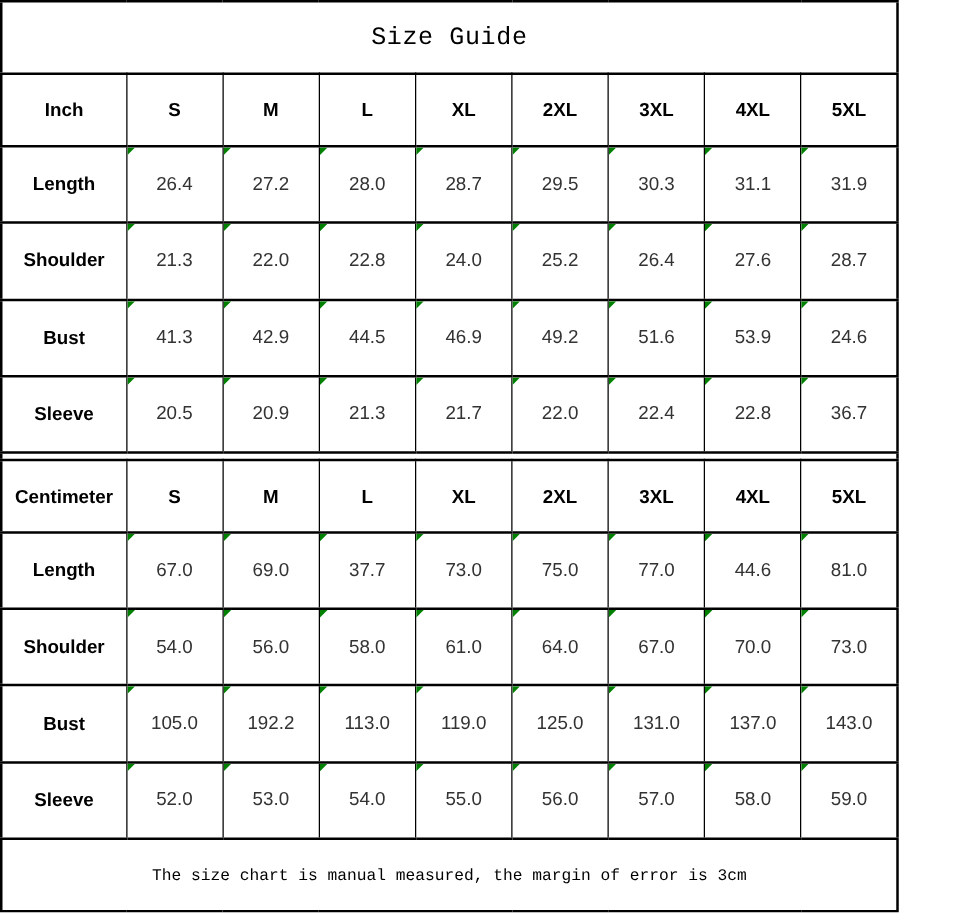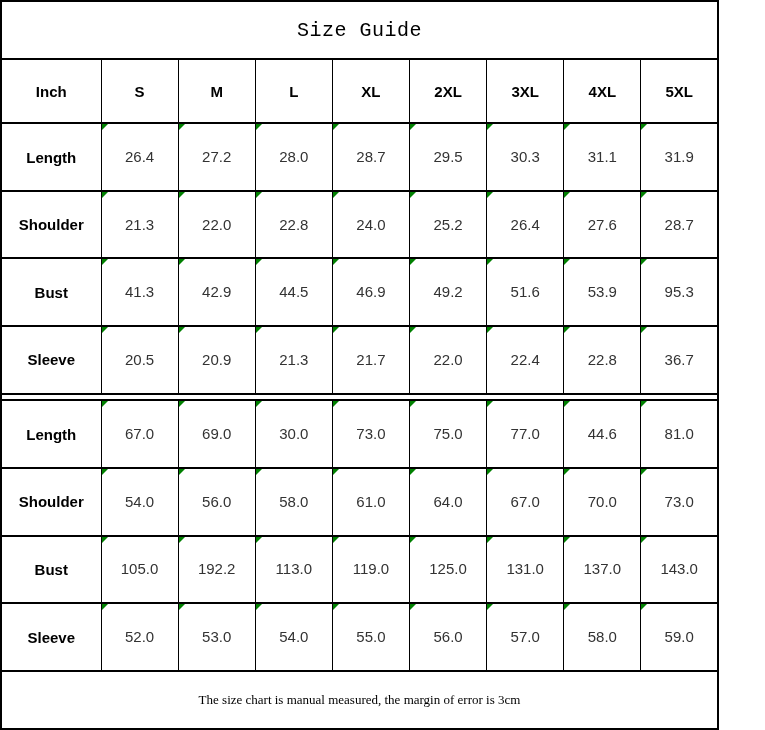--- a/index.html
+++ b/index.html
@@ -52,21 +52,21 @@
   .tri{
     position:absolute;
     top:0;left:0;
     width:0;height:0;
     border-top:6px solid var(--flag-green);
     border-right:6px solid transparent;
   }
   tr.r-gap td{background:var(--background);}
   tr.r-note td{
     height:56px;
-    font-family:Liberation Serif, serif;
+    font-family:Liberation Mono, monospace;
     font-size:13px;
     color:var(--label-text);
   }
 </style>
 </head>
 <body>
 
 <table class="size-guide">
   <colgroup>
     <col style="width:100px">
@@ -116,45 +116,56 @@
 
   <tr>
     <td class="hd">Bust</td>
     <td class="dc"><span class="tri"></span><span class="val">41.3</span></td>
     <td class="dc"><span class="tri"></span><span class="val">42.9</span></td>
     <td class="dc"><span class="tri"></span><span class="val">44.5</span></td>
     <td class="dc"><span class="tri"></span><span class="val">46.9</span></td>
     <td class="dc"><span class="tri"></span><span class="val">49.2</span></td>
     <td class="dc"><span class="tri"></span><span class="val">51.6</span></td>
     <td class="dc"><span class="tri"></span><span class="val">53.9</span></td>
-    <td class="dc"><span class="tri"></span><span class="val">95.3</span></td>
+    <td class="dc"><span class="tri"></span><span class="val">24.6</span></td>
   </tr>
 
   <tr>
     <td class="hd">Sleeve</td>
     <td class="dc"><span class="tri"></span><span class="val">20.5</span></td>
     <td class="dc"><span class="tri"></span><span class="val">20.9</span></td>
     <td class="dc"><span class="tri"></span><span class="val">21.3</span></td>
     <td class="dc"><span class="tri"></span><span class="val">21.7</span></td>
     <td class="dc"><span class="tri"></span><span class="val">22.0</span></td>
     <td class="dc"><span class="tri"></span><span class="val">22.4</span></td>
     <td class="dc"><span class="tri"></span><span class="val">22.8</span></td>
     <td class="dc"><span class="tri"></span><span class="val">36.7</span></td>
   </tr>
 
   <tr class="r-gap">
     <td colspan="9"></td>
   </tr>
 
+  <tr>
+    <td class="hd">Centimeter</td>
+    <td class="hd">S</td>
+    <td class="hd">M</td>
+    <td class="hd">L</td>
+    <td class="hd">XL</td>
+    <td class="hd">2XL</td>
+    <td class="hd">3XL</td>
+    <td class="hd">4XL</td>
+    <td class="hd">5XL</td>
+  </tr>
 
   <tr>
     <td class="hd">Length</td>
     <td class="dc"><span class="tri"></span><span class="val">67.0</span></td>
     <td class="dc"><span class="tri"></span><span class="val">69.0</span></td>
-    <td class="dc"><span class="tri"></span><span class="val">30.0</span></td>
+    <td class="dc"><span class="tri"></span><span class="val">37.7</span></td>
     <td class="dc"><span class="tri"></span><span class="val">73.0</span></td>
     <td class="dc"><span class="tri"></span><span class="val">75.0</span></td>
     <td class="dc"><span class="tri"></span><span class="val">77.0</span></td>
     <td class="dc"><span class="tri"></span><span class="val">44.6</span></td>
     <td class="dc"><span class="tri"></span><span class="val">81.0</span></td>
   </tr>
 
   <tr>
     <td class="hd">Shoulder</td>
     <td class="dc"><span class="tri"></span><span class="val">54.0</span></td>

